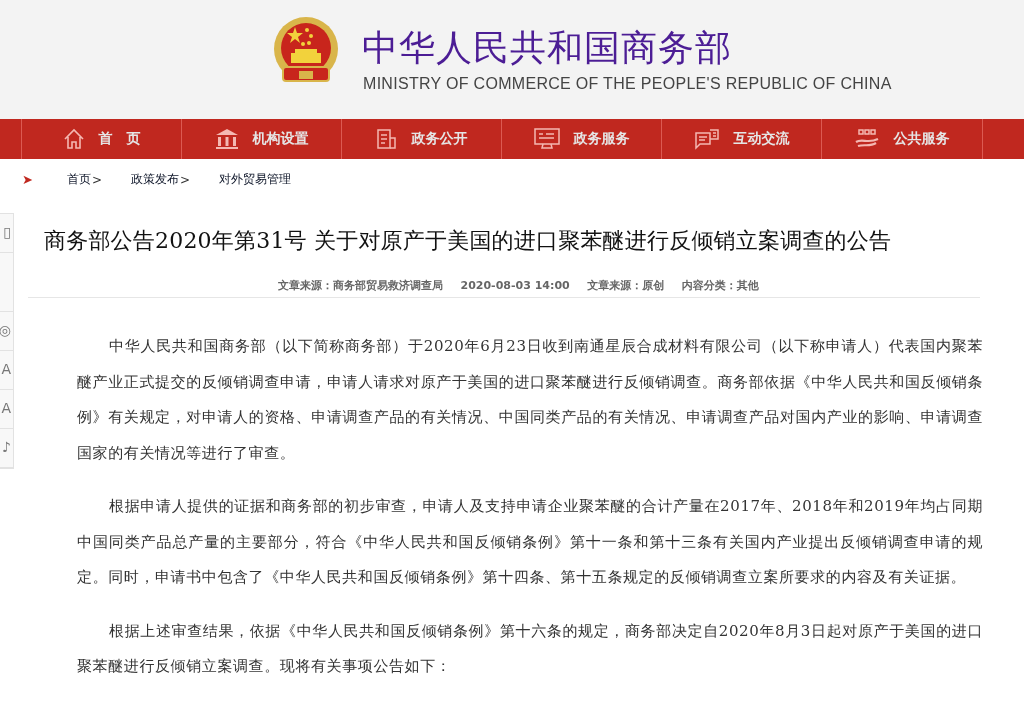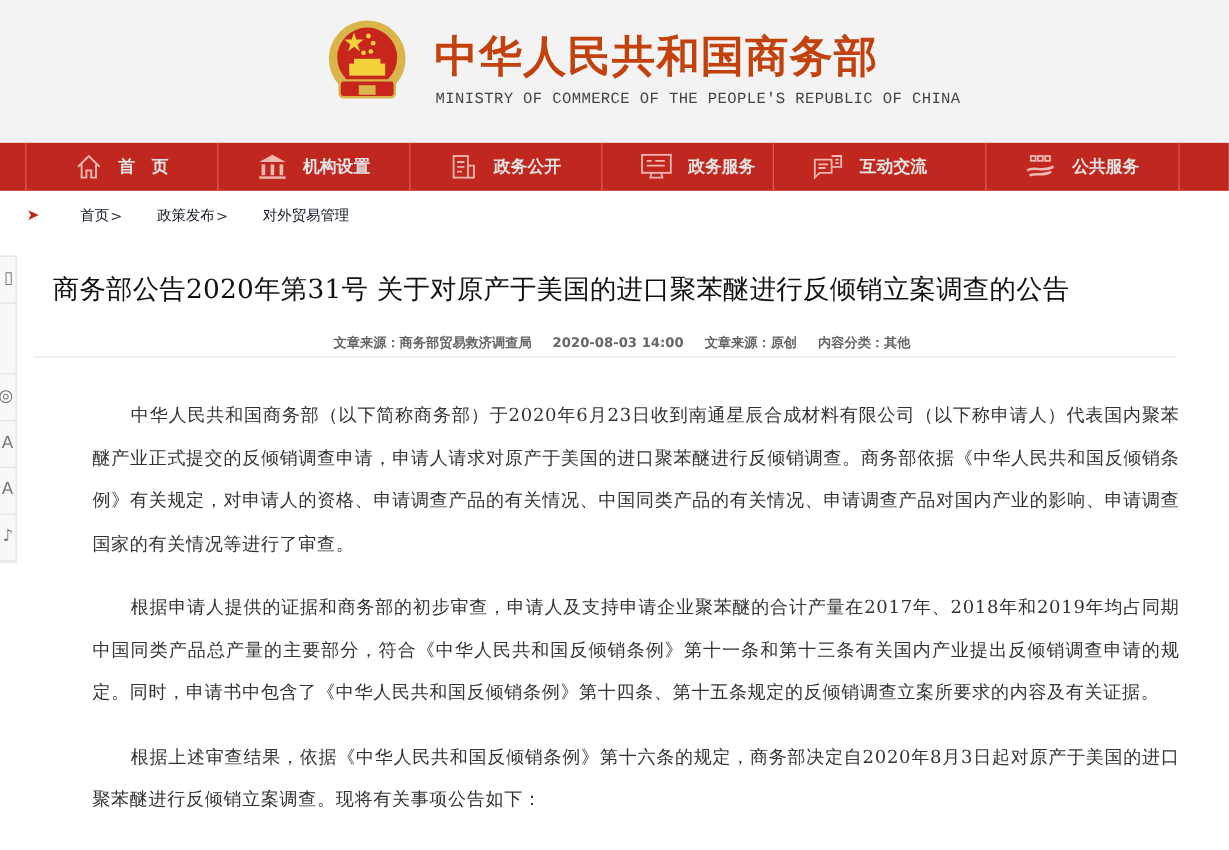--- a/index.html
+++ b/index.html
@@ -11,27 +11,27 @@
     }
     .header {
       position:absolute; left:0; top:0; width:1024px; height:119px;
       background:#f3f3f3;
     }
     .emblem {
       position:absolute; left:271px; top:15px; width:70px; height:76px;
     }
     .site-title-cn {
       position:absolute; left:362px; top:26px;
-      font-family:"DejaVu Sans", sans-serif; font-weight:bold;
-      font-size:36px; letter-spacing:1px; color:#c2410c; line-height:44px;
+      font-family:"DejaVu Sans", sans-serif; font-weight:normal;
+      font-size:36px; letter-spacing:1px; color:#4c1d95; line-height:44px;
       white-space:nowrap;
     }
     .site-title-en {
       position:absolute; left:363px; top:75px;
-      font-family:Liberation Mono, monospace; font-size:13px;
+      font-family:Liberation Sans, sans-serif; font-size:16px;
       color:#444; letter-spacing:0.3px; white-space:nowrap;
     }
     .nav {
       position:absolute; left:0; top:119px; width:1024px; height:40px;
       background:#c0281f;
     }
     .nav-item {
       position:absolute; top:0; height:40px; width:160px;
       display:flex; align-items:center; justify-content:center; gap:14px;
       color:#e5e5e5; font-weight:bold; font-size:14px;
@@ -126,21 +126,21 @@
     </svg>
     <span>政务公开</span>
   </div>
   <div class="nav-item" style="left:501px">
     <svg width="26" height="22" viewBox="0 0 26 22" fill="none" stroke="#f4b8b2" stroke-width="1.5">
       <rect x="1" y="1" width="24" height="15"></rect>
         <path d="M5 6 H9 M12 6 H20 M5 10 H20 M9 16 L8 20 H18 L17 16"></path>
     </svg>
     <span>政务服务</span>
   </div>
-  <div class="nav-item" style="left:644px">
+  <div class="nav-item" style="left:661px">
     <svg width="26" height="22" viewBox="0 0 26 22" fill="none" stroke="#f4b8b2" stroke-width="1.5">
       <path d="M2 5 H16 V16 H6 L2 20 Z"></path>
         <path d="M5 9 H13 M5 12 H11"></path>
         <path d="M16 2 H24 V11 H16 M19 5 H22 M19 8 H22"></path>
     </svg>
     <span>互动交流</span>
   </div>
   <div class="nav-item" style="left:821px">
     <svg width="26" height="22" viewBox="0 0 26 22" fill="none" stroke="#f4b8b2" stroke-width="1.5">
       <rect x="5" y="2" width="4" height="4"></rect>

